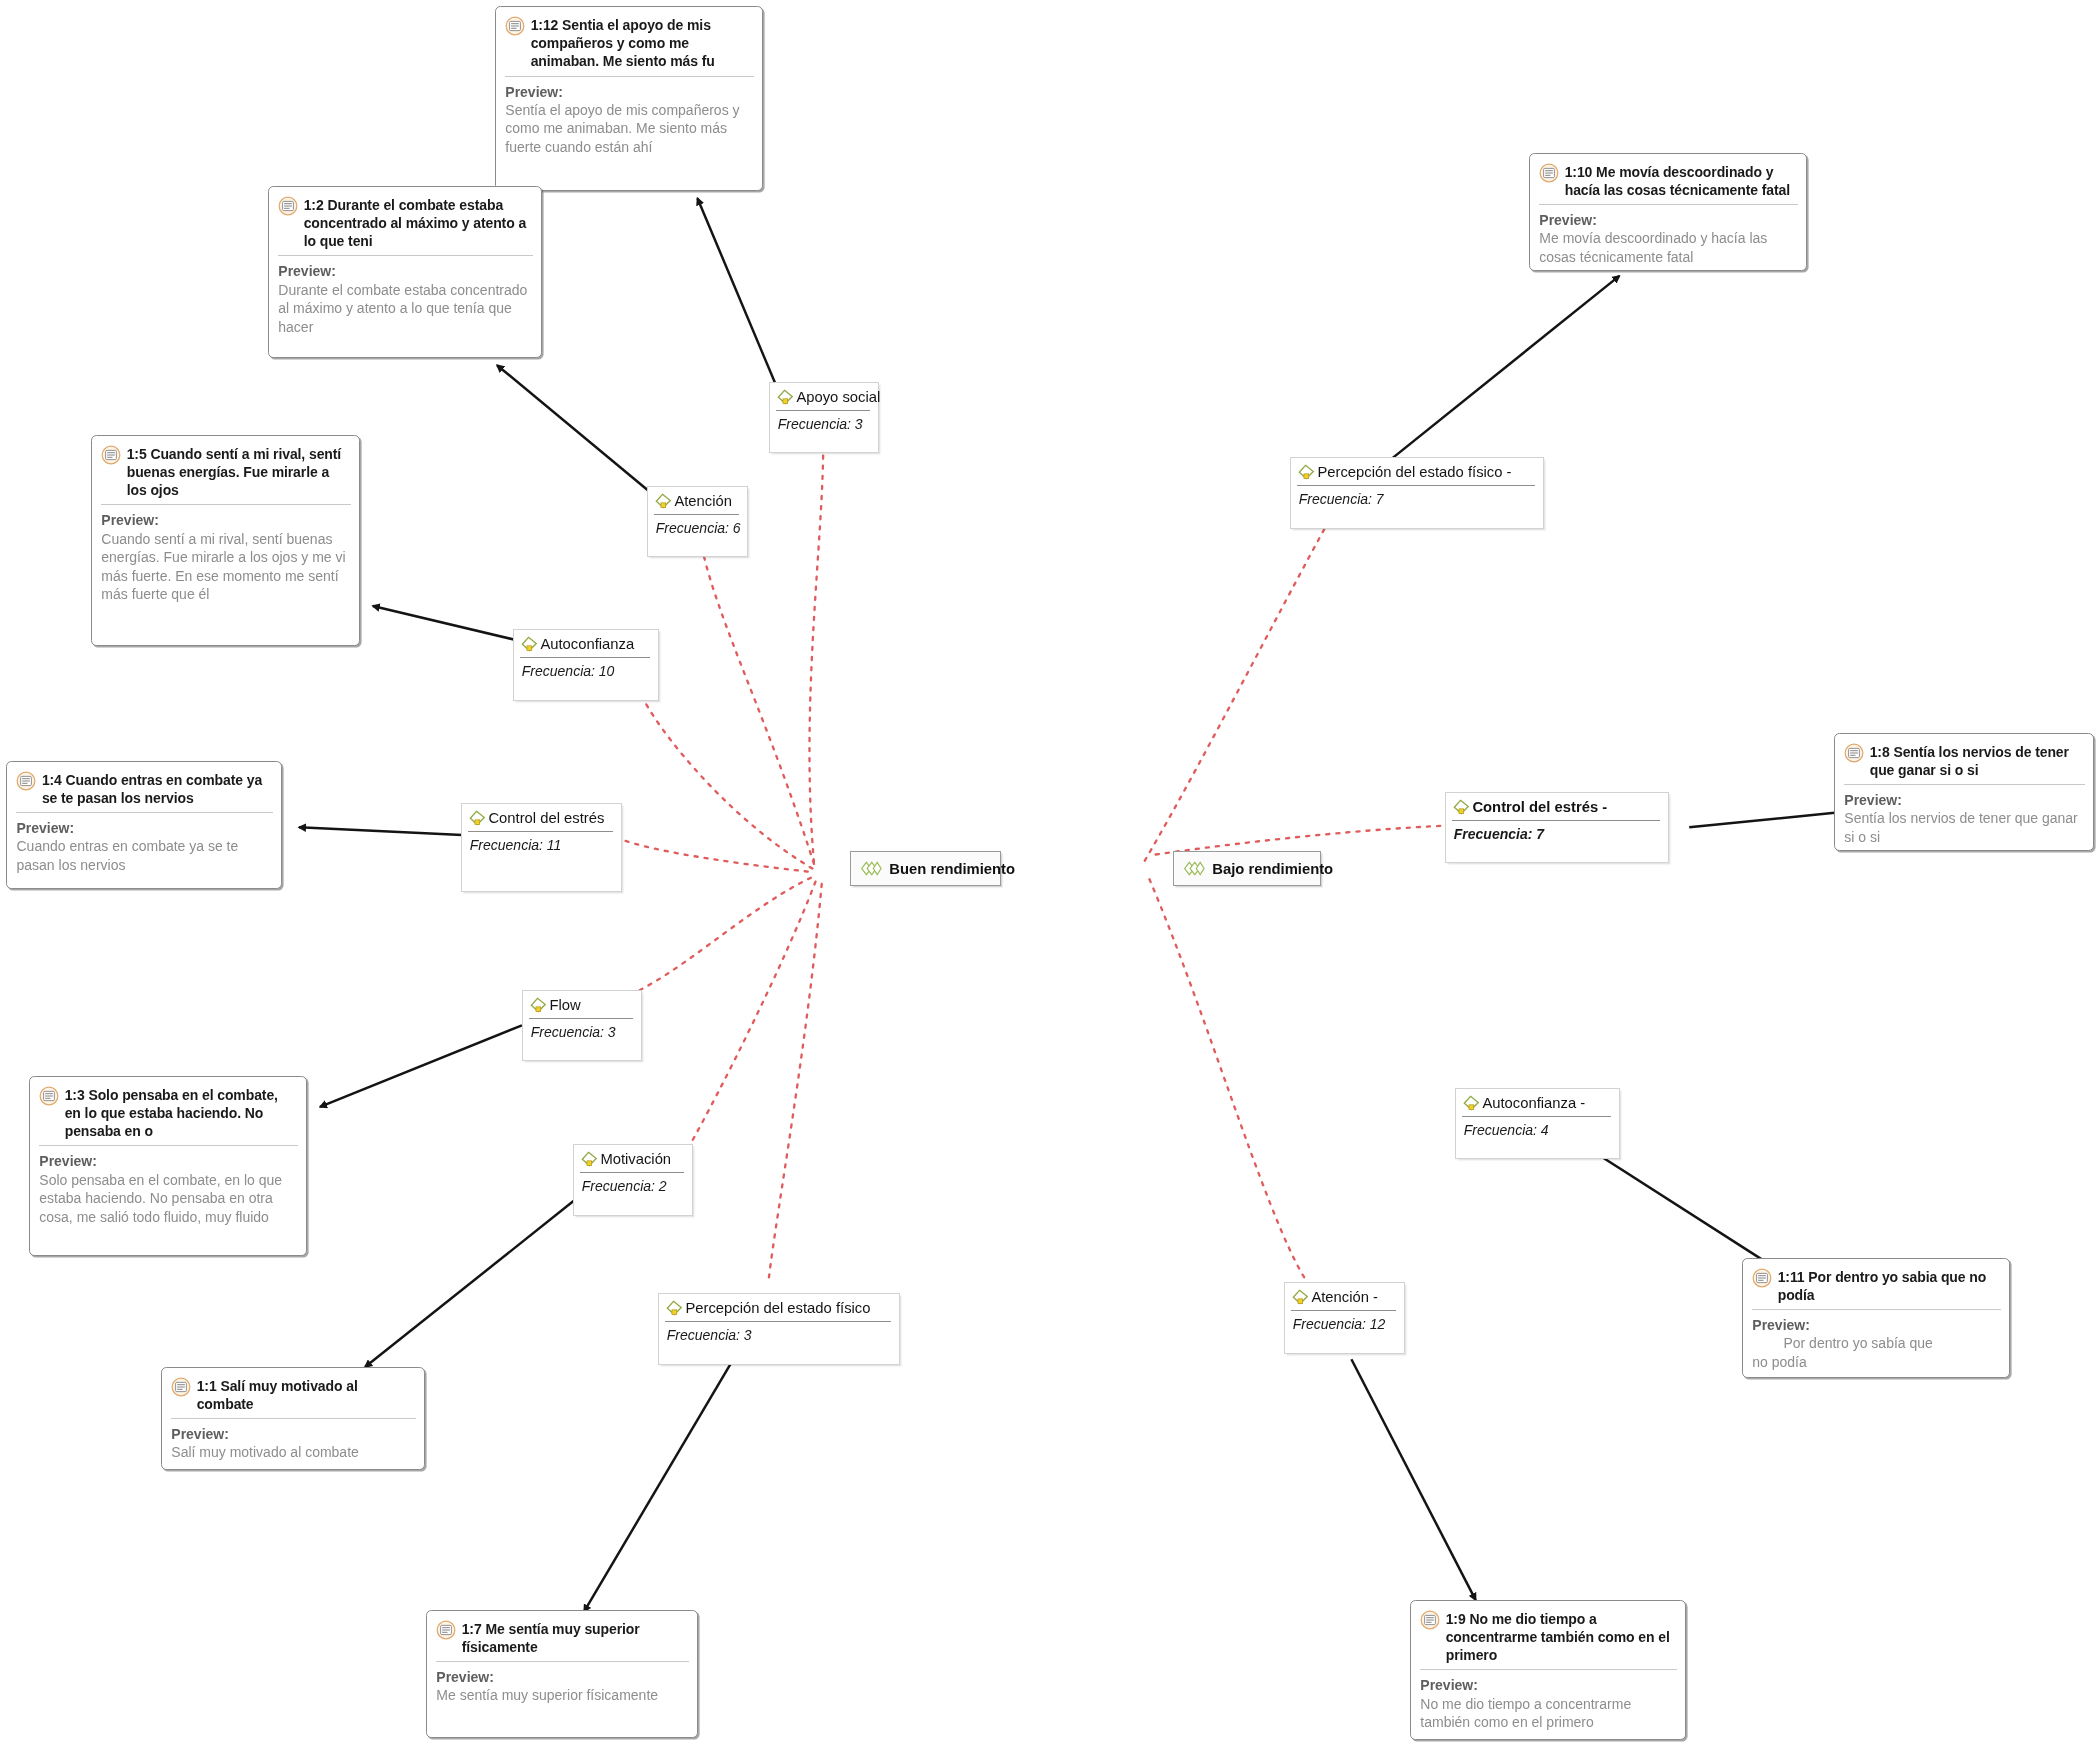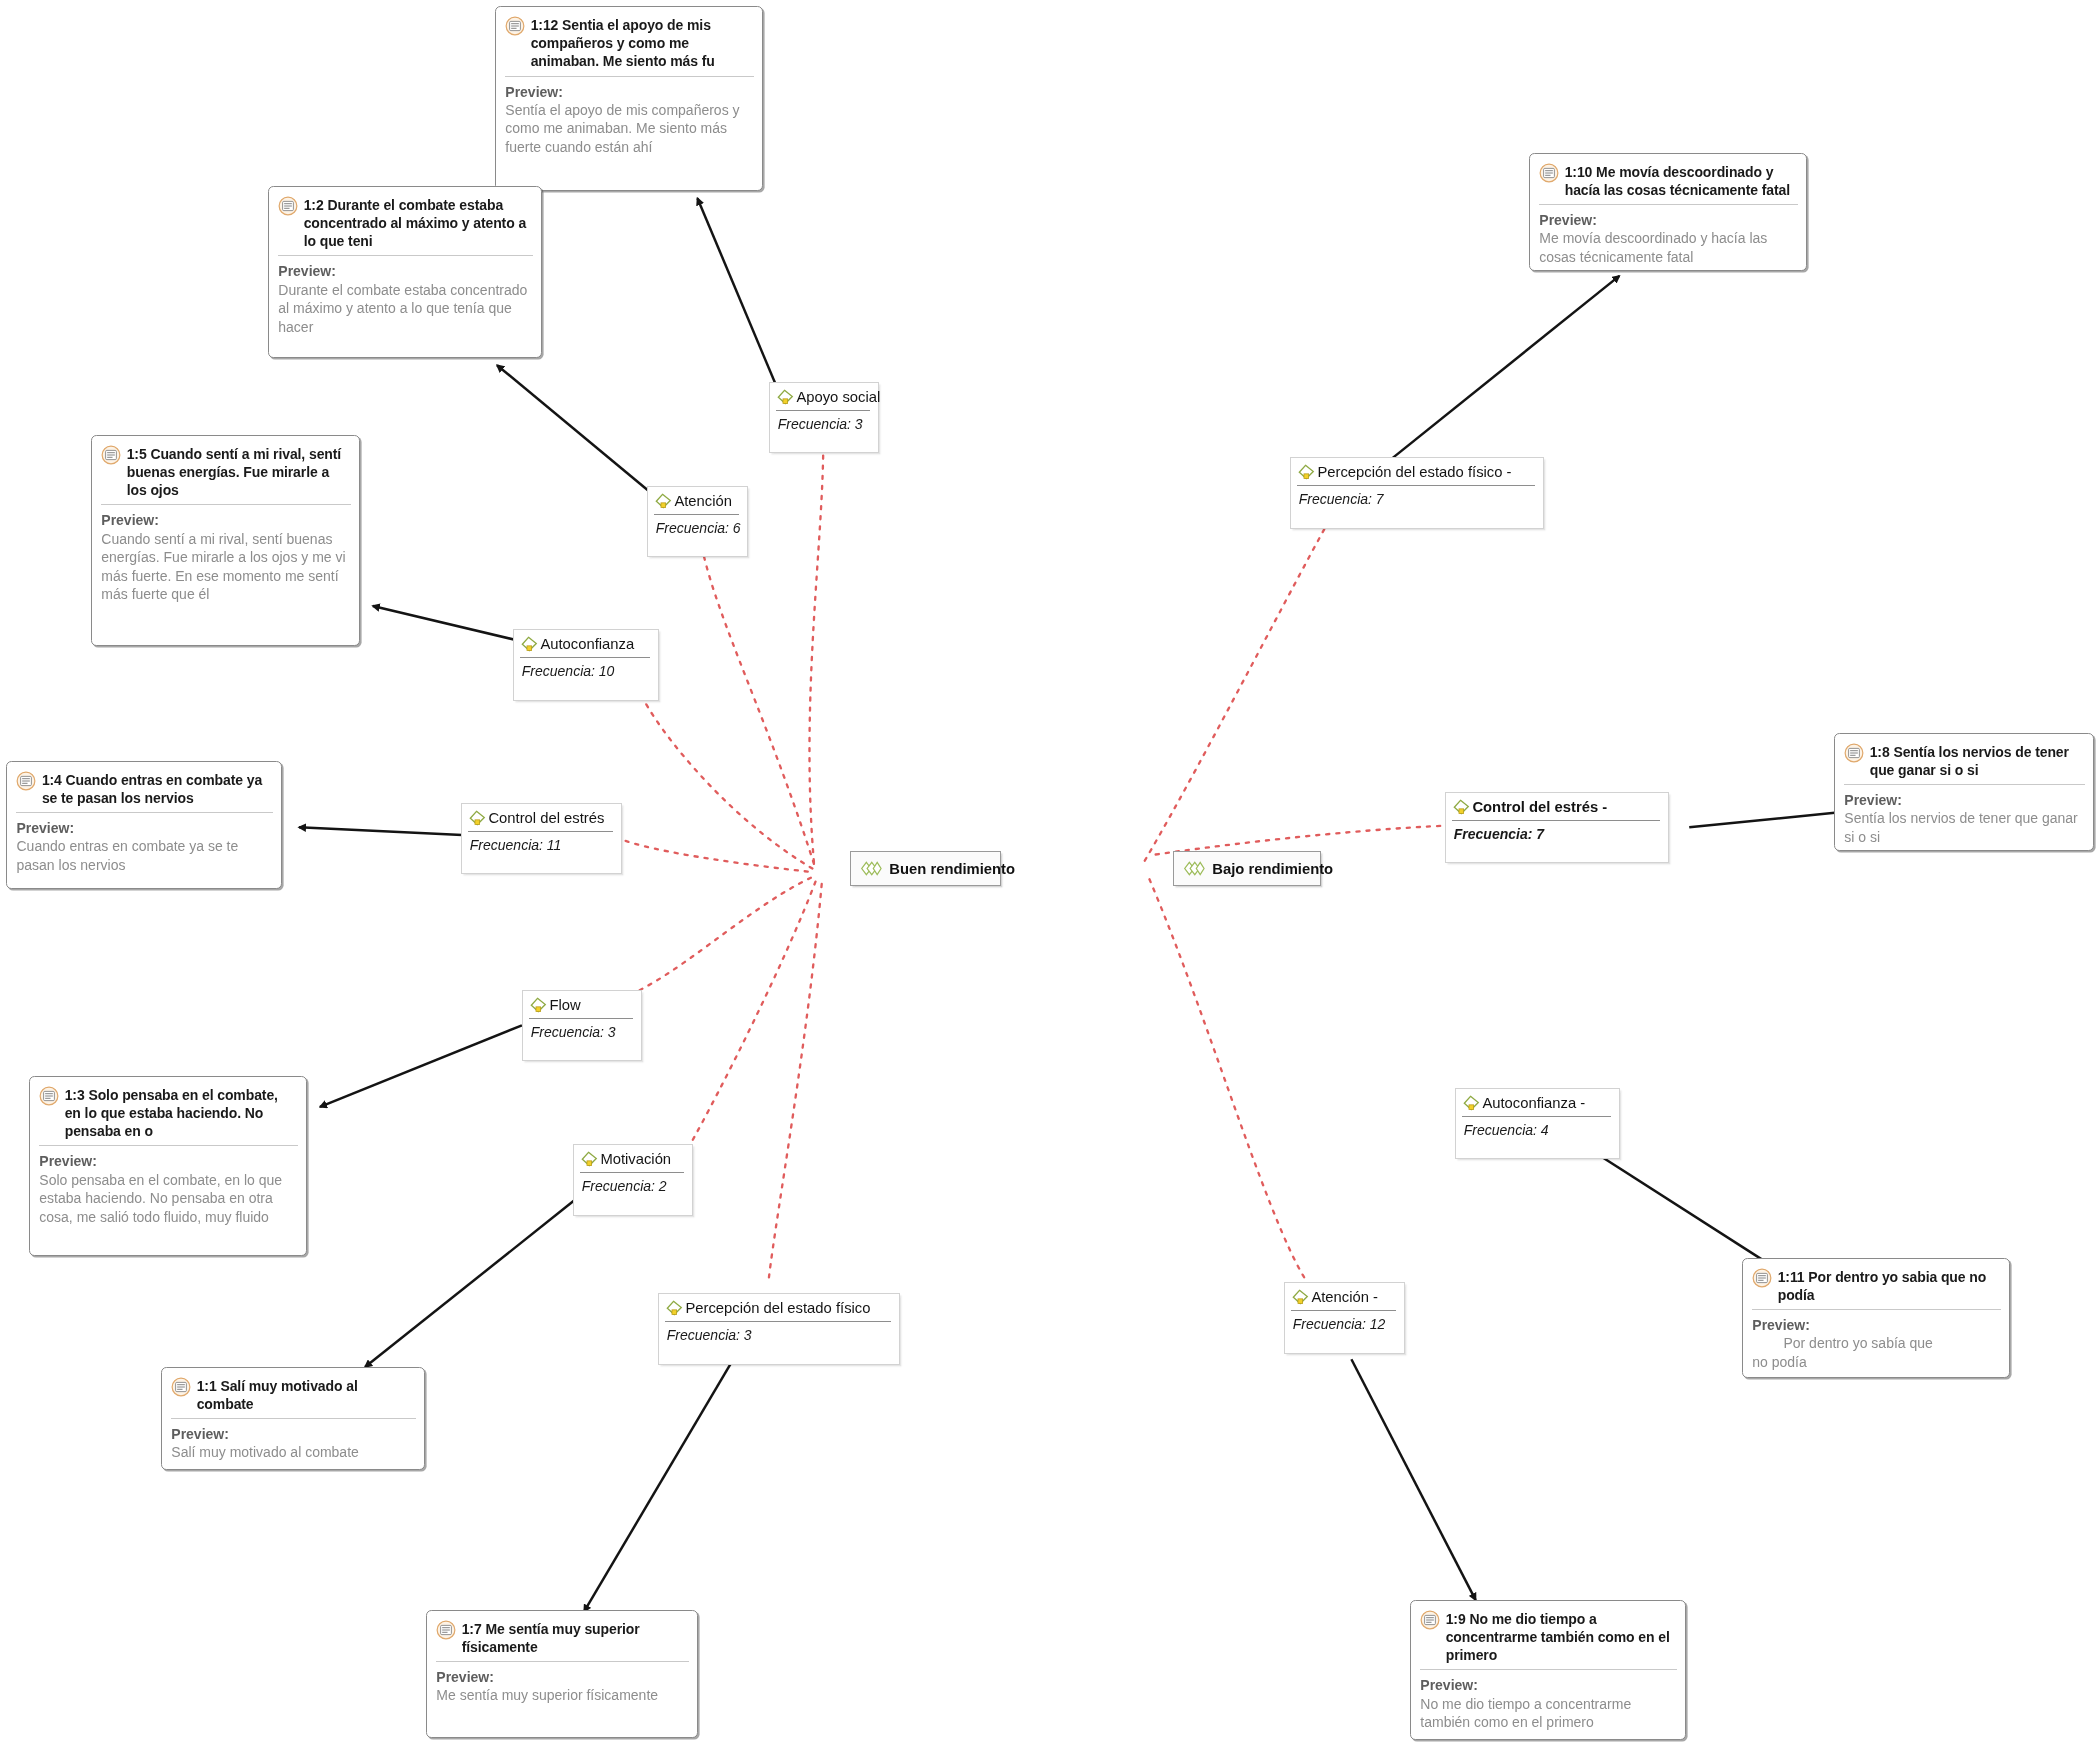--- a/index.html
+++ b/index.html
@@ -358,21 +358,21 @@
       <svg class="code-icon" viewBox="0 0 24 24">
         <path d="M11 3 L21 11 L12 20 L3 12 Z" fill="#ffffff" stroke="#8faa44" stroke-width="1.7"></path>
         <rect x="9" y="14" width="6" height="6" fill="#f2d12a" stroke="#b89c18" stroke-width="1"></rect>
       </svg>
       <div class="ctitle">Autoconfianza</div>
     </div>
     <div class="crule"></div>
     <div class="cfreq">Frecuencia: 10</div>
   </div>
 
-  <div class="code" style="left:461px;top:803px;width:161px;height:71px;">
+  <div class="code" style="left:461px;top:803px;width:161px;height:89px;">
     <div class="chead">
       <svg class="code-icon" viewBox="0 0 24 24">
         <path d="M11 3 L21 11 L12 20 L3 12 Z" fill="#ffffff" stroke="#8faa44" stroke-width="1.7"></path>
         <rect x="9" y="14" width="6" height="6" fill="#f2d12a" stroke="#b89c18" stroke-width="1"></rect>
       </svg>
       <div class="ctitle">Control del estrés</div>
     </div>
     <div class="crule"></div>
     <div class="cfreq">Frecuencia: 11</div>
   </div>

